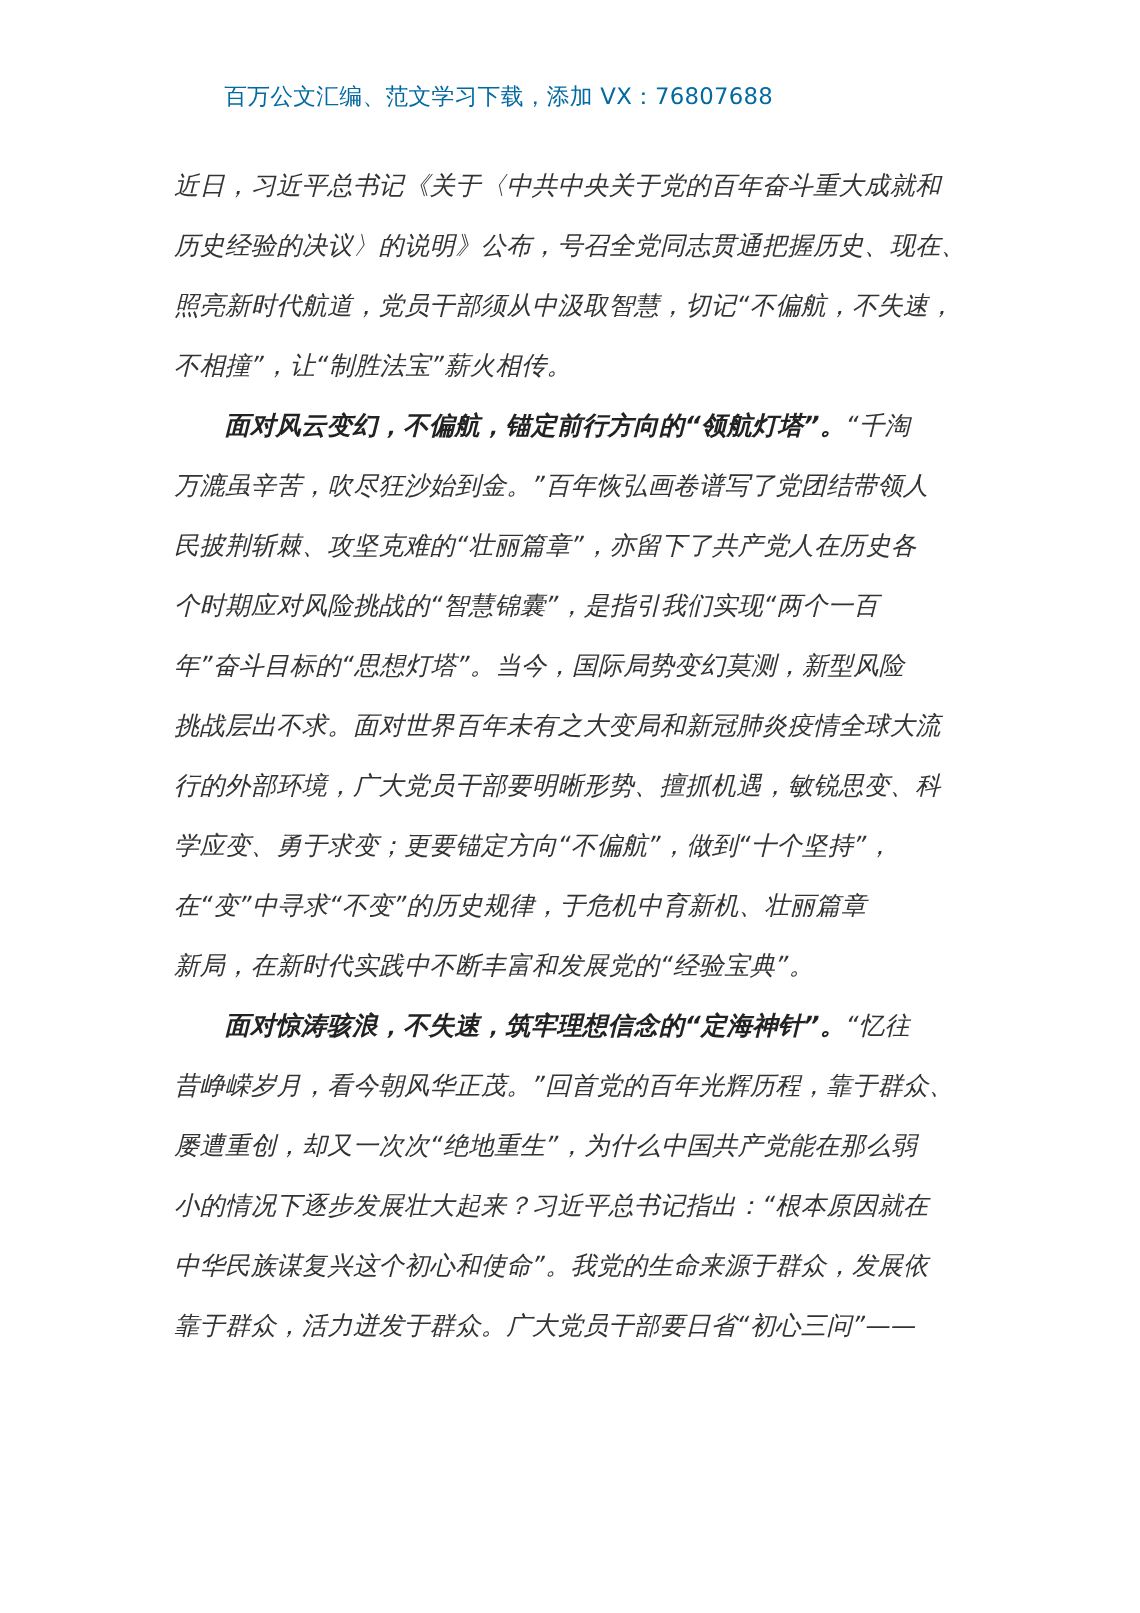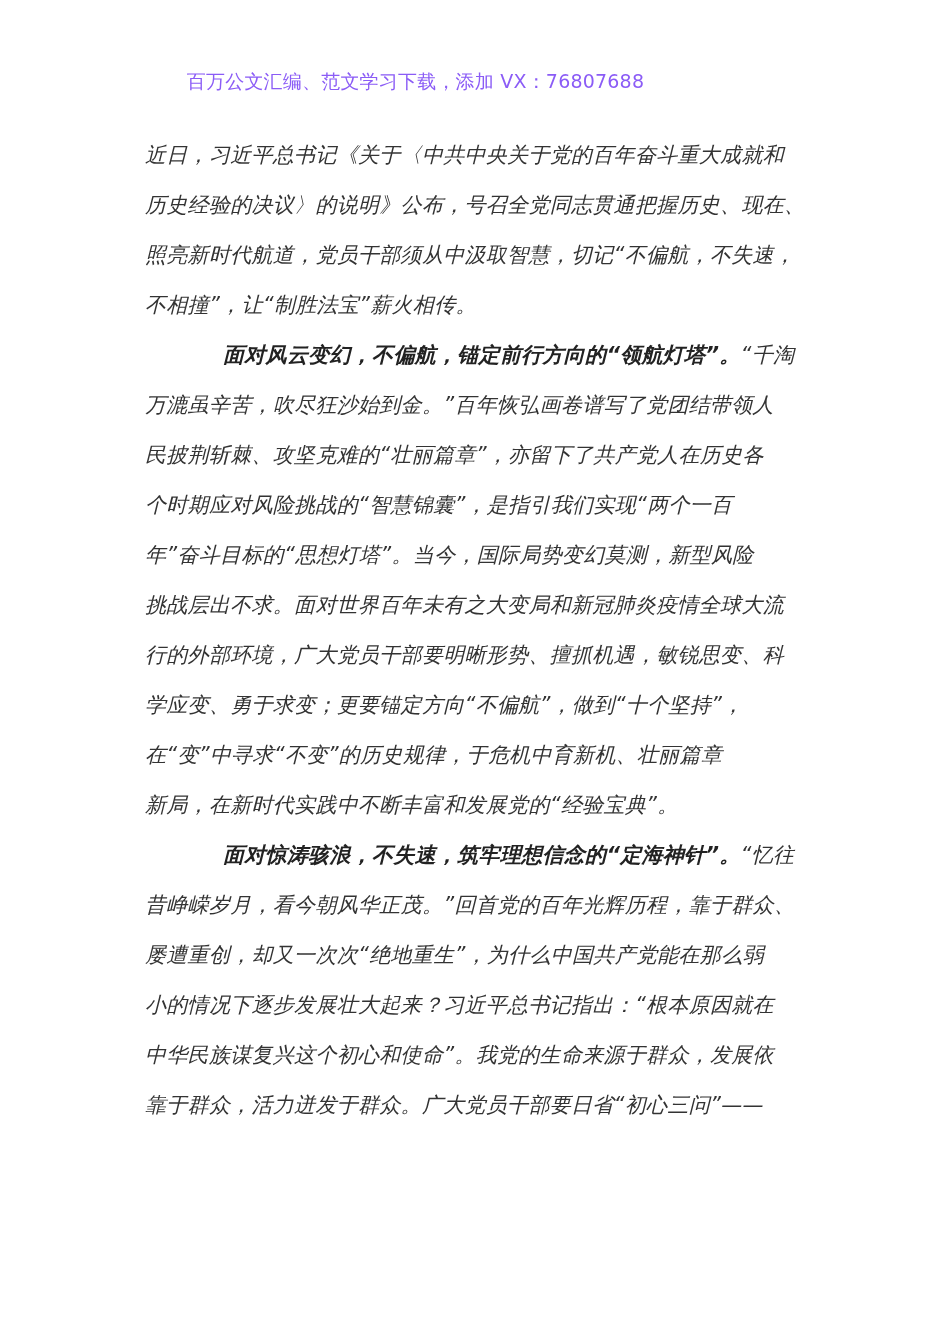--- a/index.html
+++ b/index.html
@@ -1,23 +1,23 @@
 <!DOCTYPE html>
 <html><head>
 <meta charset="utf-8">
 <style>
   html, body { margin:0; padding:0; background:#ffffff; }
   body { width:950px; height:1344px; position:relative; overflow:hidden;
          font-family: "DejaVu Sans", "Liberation Sans", sans-serif; }
   .header { position:absolute; top:66px; left:0; width:831px; text-align:center;
-            color:#8b5cf6; font-size:19px; line-height:30px; letter-spacing:0.2px; }
+            color:#0369a1; font-size:19px; line-height:30px; letter-spacing:0.2px; }
   .body-text { position:absolute; top:130px; left:145px; width:660px; }
   .line { height:50px; line-height:50px; font-size:21px; color:#333333; white-space:nowrap; letter-spacing:0.3px;font-style:italic; }
   .indent { padding-left:42px; }
-  .bold { font-weight:bold; color:#222222;margin-left:36px; }
+  .bold { font-weight:bold; color:#222222; }
 </style>
 </head>
 <body>
 
 <div class="header">百万公文汇编、范文学习下载，添加 VX：76807688</div>
 
 <div class="body-text">
 
   <div>
     <div class="line">近日，习近平总书记《关于〈中共中央关于党的百年奋斗重大成就和</div>

